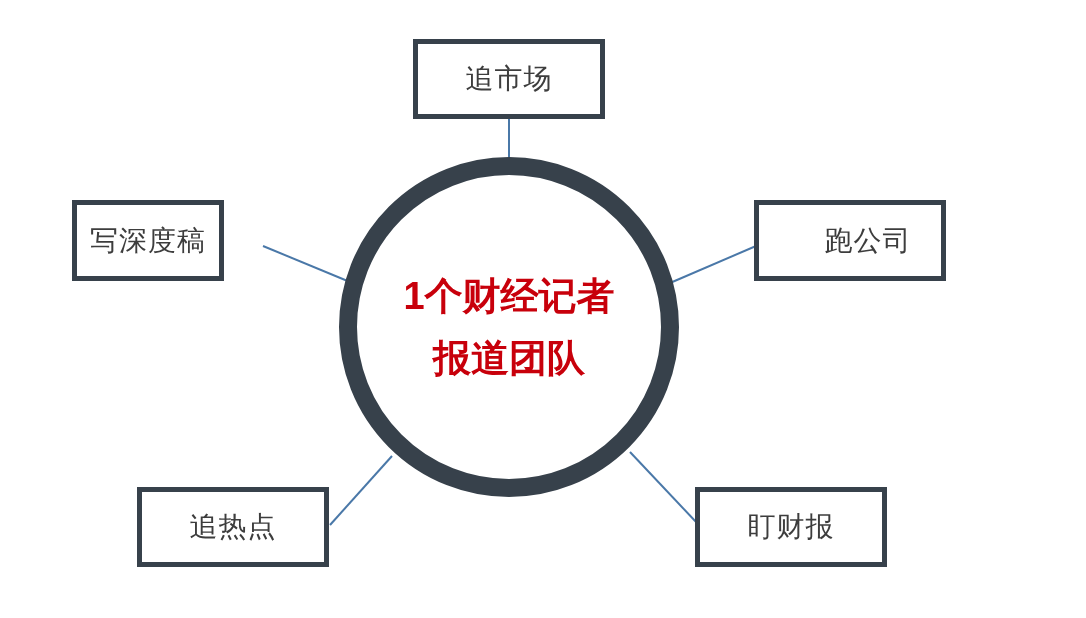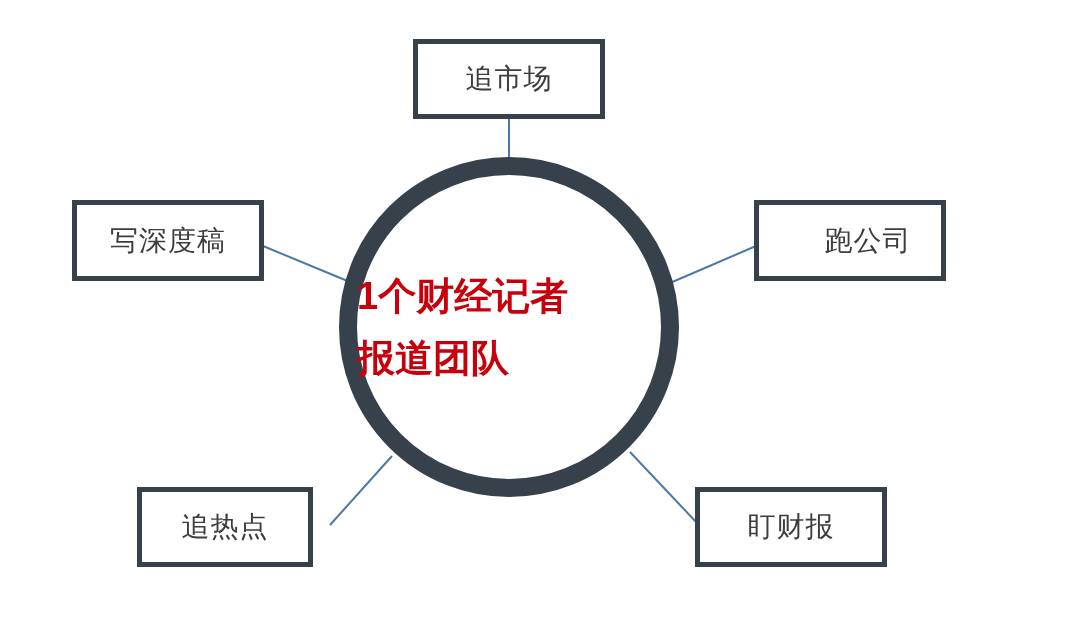--- a/index.html
+++ b/index.html
@@ -10,21 +10,21 @@
     .node {
       position: absolute; box-sizing: border-box;
       border: 5px solid #37414b; background: #ffffff;
       display: flex; align-items: center; justify-content: center;
       color: #3d3d3d; font-size: 28px; letter-spacing: 1px;
     }
     .center {
       position: absolute; box-sizing: border-box;
       left: 339px; top: 157px; width: 340px; height: 340px;
       border-radius: 50%; border: 18px solid #37414b; background: #ffffff;
-      display: flex; flex-direction: column; justify-content: center; gap: 14px;
+      display: flex; flex-direction: column; align-items: center; justify-content: center; gap: 14px;
     }
     .center .line {
       color: #c8000b; font-weight: bold; font-size: 38px; line-height: 48px;
       font-family: "Liberation Sans", "DejaVu Sans", sans-serif; white-space: nowrap;
     }
   </style>
 </head>
 <body>
 
 <div class="stage">
@@ -33,29 +33,29 @@
     <line x1="263" y1="246" x2="350" y2="282" stroke="#4a78a8" stroke-width="2"></line>
     <line x1="756" y1="246" x2="670" y2="283" stroke="#4a78a8" stroke-width="2"></line>
     <line x1="330" y1="525" x2="392" y2="456" stroke="#4a78a8" stroke-width="2"></line>
     <line x1="697" y1="523" x2="630" y2="452" stroke="#4a78a8" stroke-width="2"></line>
   </svg>
 
   <div class="node" style="left:413px; top:39px; width:192px; height:80px;">
     <span>追市场</span>
   </div>
 
-  <div class="node" style="left:72px; top:200px; width:192px; height:81px;text-align:center;">
+  <div class="node" style="left:72px; top:200px; width:152px; height:81px;text-align:center;">
     <span>写深度稿</span>
   </div>
 
   <div class="node" style="left:754px; top:200px; width:192px; height:81px;padding-left:36px;">
     <span>跑公司</span>
   </div>
 
-  <div class="node" style="left:137px; top:487px; width:176px; height:80px;justify-content:center;">
+  <div class="node" style="left:137px; top:487px; width:192px; height:80px;justify-content:center;">
     <span>追热点</span>
   </div>
 
   <div class="node" style="left:695px; top:487px; width:192px; height:80px;">
     <span>盯财报</span>
   </div>
 
   <div class="center">
     <div class="line">1个财经记者</div>
     <div class="line">报道团队</div>

